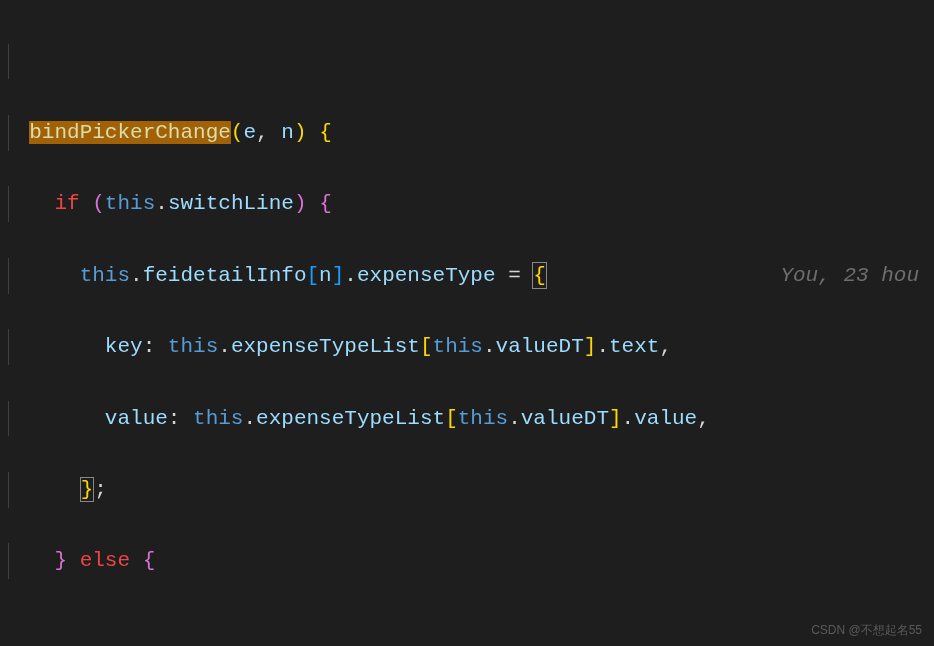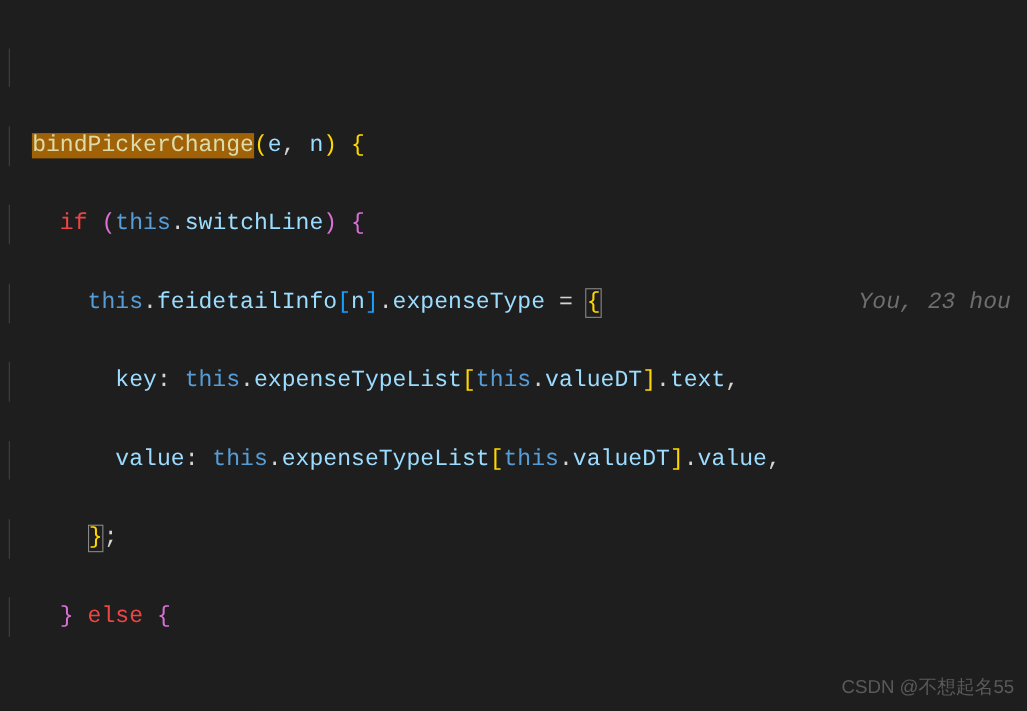--- a/index.html
+++ b/index.html
@@ -51,21 +51,21 @@
     }
     .sel-box {
       border: 1px solid #888;
       color: #ffd700;
     }
     .watermark {
       position: absolute;
       bottom: 6px;
       right: 12px;
       color: #8a8a8a;
-      font-size: 17px;
+      font-size: 12px;
       font-family: sans-serif;
       opacity: 0.55;
     }
   </style>
 </head>
 <body>
 
 <div class="editor">
 <div class="line"><span class="indent-guide ig0"></span>  </div>
 <div class="line"><span class="indent-guide ig0"></span>  <span class="funcname hl">bindPickerChange</span><span class="bracket1">(</span><span class="var">e</span><span class="punct">,</span> <span class="var">n</span><span class="bracket1">)</span> <span class="bracket1">{</span></div>

